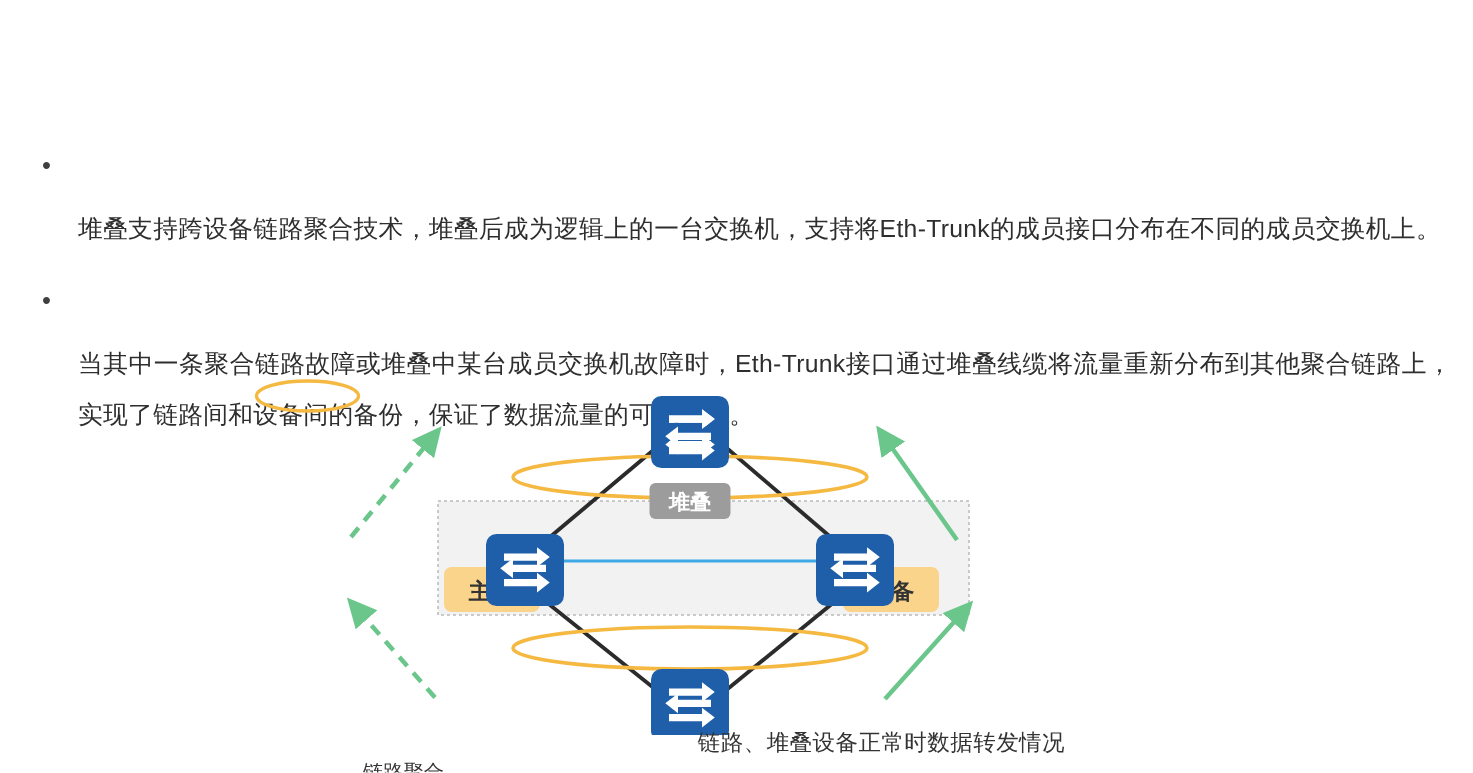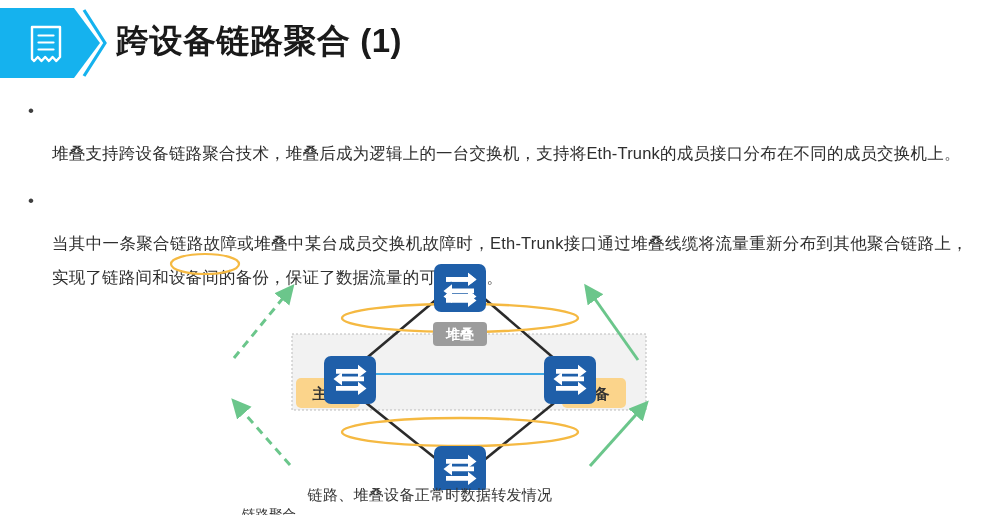--- a/index.html
+++ b/index.html
@@ -87,53 +87,37 @@
   .diagram {
     position: absolute;
     left: 150px; top: 250px;
     width: 560px; height: 265px;
   }
   .diagram svg { display: block; }
   .caption {
     position: absolute;
     left: 0; top: 236px;
     width: 560px;
-    text-align: center;
+    text-align: right;
     font-size: 15px;
     color: #333;
     letter-spacing: 0.3px;
   }
   .legend-label {
     position: absolute;
     left: 92px; top: 256px;
     font-size: 13.5px;
     color: #333;
   }
 </style>
 </head>
 <body>
 
 <div id="slide">
 
-  <div class="header">
-    <div class="header-banner"></div>
-
-    <svg class="header-chevron" viewBox="0 0 30 70">
-      <polyline points="6,2 27,35 6,68" fill="none" stroke="#15B2EE" stroke-width="3.2" stroke-linejoin="miter"></polyline>
-    </svg>
-
-    <svg class="doc-icon" viewBox="0 0 38 40">
-      <path d="M5 3 H33 V33 L29.3 37 L25.6 33 L21.9 37 L18.2 33 L14.5 37 L10.8 33 L7.1 37 L5 34.8 Z" fill="none" stroke="#ffffff" stroke-width="2.4" stroke-linejoin="round" stroke-linecap="round"></path>
-      <line x1="11.5" y1="11.5" x2="26.5" y2="11.5" stroke="#ffffff" stroke-width="2.2" stroke-linecap="round"></line>
-      <line x1="11.5" y1="18.5" x2="26.5" y2="18.5" stroke="#ffffff" stroke-width="2.2" stroke-linecap="round"></line>
-      <line x1="11.5" y1="25.5" x2="26.5" y2="25.5" stroke="#ffffff" stroke-width="2.2" stroke-linecap="round"></line>
-    </svg>
-
-    <div class="header-title">跨设备链路聚合 (1)</div>
-  </div>
 
   <div class="bullets">
     <div class="bullet">
       <div class="bullet-marker">•</div>
       <div class="bullet-text">堆叠支持跨设备链路聚合技术，堆叠后成为逻辑上的一台交换机，支持将Eth-Trunk的成员接口分布在不同的成员交换机上。</div>
     </div>
     <div class="bullet">
       <div class="bullet-marker">•</div>
       <div class="bullet-text">当其中一条聚合链路故障或堆叠中某台成员交换机故障时，Eth-Trunk接口通过堆叠线缆将流量重新分布到其他聚合链路上，实现了链路间和设备间的备份，保证了数据流量的可靠传输。</div>
     </div>

